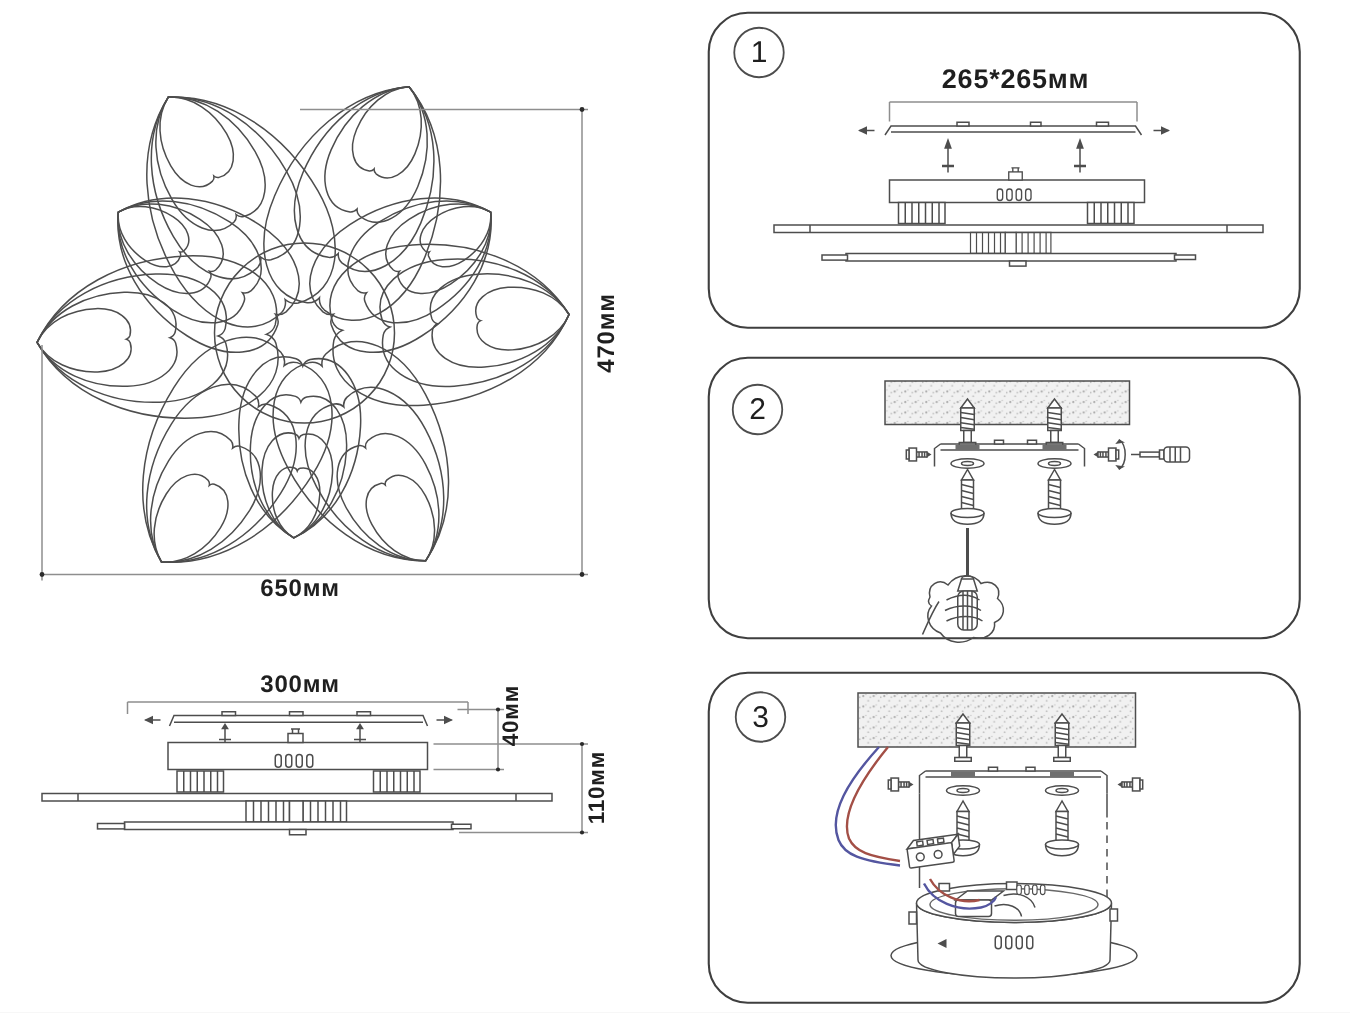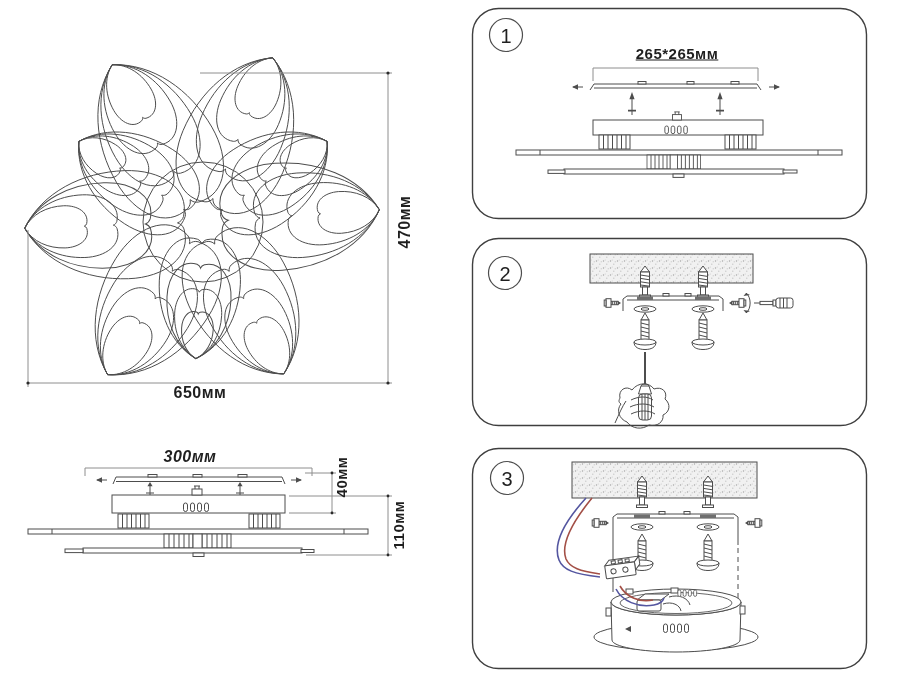--- a/index.html
+++ b/index.html
@@ -15,21 +15,21 @@
   .dot{fill:#2b2b2b;stroke:none;}
   .panel{stroke:var(--panel_border);fill:none;stroke-width:1.4;}
   .wireR{stroke:var(--wire_red);fill:none;stroke-width:1.6;}
   .wireB{stroke:var(--wire_blue);fill:none;stroke-width:1.6;}
   .dash{stroke:var(--line);fill:none;stroke-width:1;stroke-dasharray:5 4;}
   .lbl{position:absolute;transform:translate(-50%,-50%);color:var(--text);
        font-weight:bold;white-space:nowrap;letter-spacing:0.5px;}
   .lbl.rot{transform:translate(-50%,-50%) rotate(-90deg);}
   .stepnum{position:absolute;transform:translate(-50%,-50%);color:var(--text);
        font-weight:400;font-size:20px;}
-  .f16{font-size:16px;} .f15{font-size:15px;} .f14{font-size:15px;text-decoration:underline;}
+  .f16{font-size:16px;} .f15{font-size:15px;} .f14{font-size:18px;}
 </style>
 </head>
 <body>
 
 <div id="stage">
 <svg width="900" height="675" viewBox="0 0 900 675">
   <defs>
     <pattern id="speck" width="7" height="7" patternUnits="userSpaceOnUse">
       <rect width="7" height="7" fill="#f1f1f1"></rect>
       <circle cx="1.5" cy="2" r="0.7" fill="#a6a6a6"></circle>
@@ -294,20 +294,20 @@
       <path class="fillc" d="M625,629 l6,-3 v6 Z"></path>
     </g>
 
     <path class="wireB" d="M616,589 C622,601 638,608 654,605 C659,604 663,601 664,598"></path>
     <path class="wireR" d="M620,586 C626,597 640,603 653,600"></path>
   </g>
 </svg>
 
 <div class="lbl f16" style="left:200px;top:393px;">650мм</div>
 <div class="lbl rot f16" style="left:405px;top:222px;">470мм</div>
-<div class="lbl f16" style="left:190px;top:457px;font-style:italic;">300мм</div>
+<div class="lbl f16" style="left:200px;top:457px;">300мм</div>
 <div class="lbl rot f15" style="left:341px;top:477px;">40мм</div>
 <div class="lbl rot f15" style="left:398px;top:525px;">110мм</div>
 <div class="lbl f14" style="left:677px;top:53px;">265*265мм</div>
 <div class="stepnum" style="left:506px;top:36px;">1</div>
 <div class="stepnum" style="left:505px;top:274px;">2</div>
 <div class="stepnum" style="left:507px;top:479px;">3</div>
 </div>
 
 </body></html>

